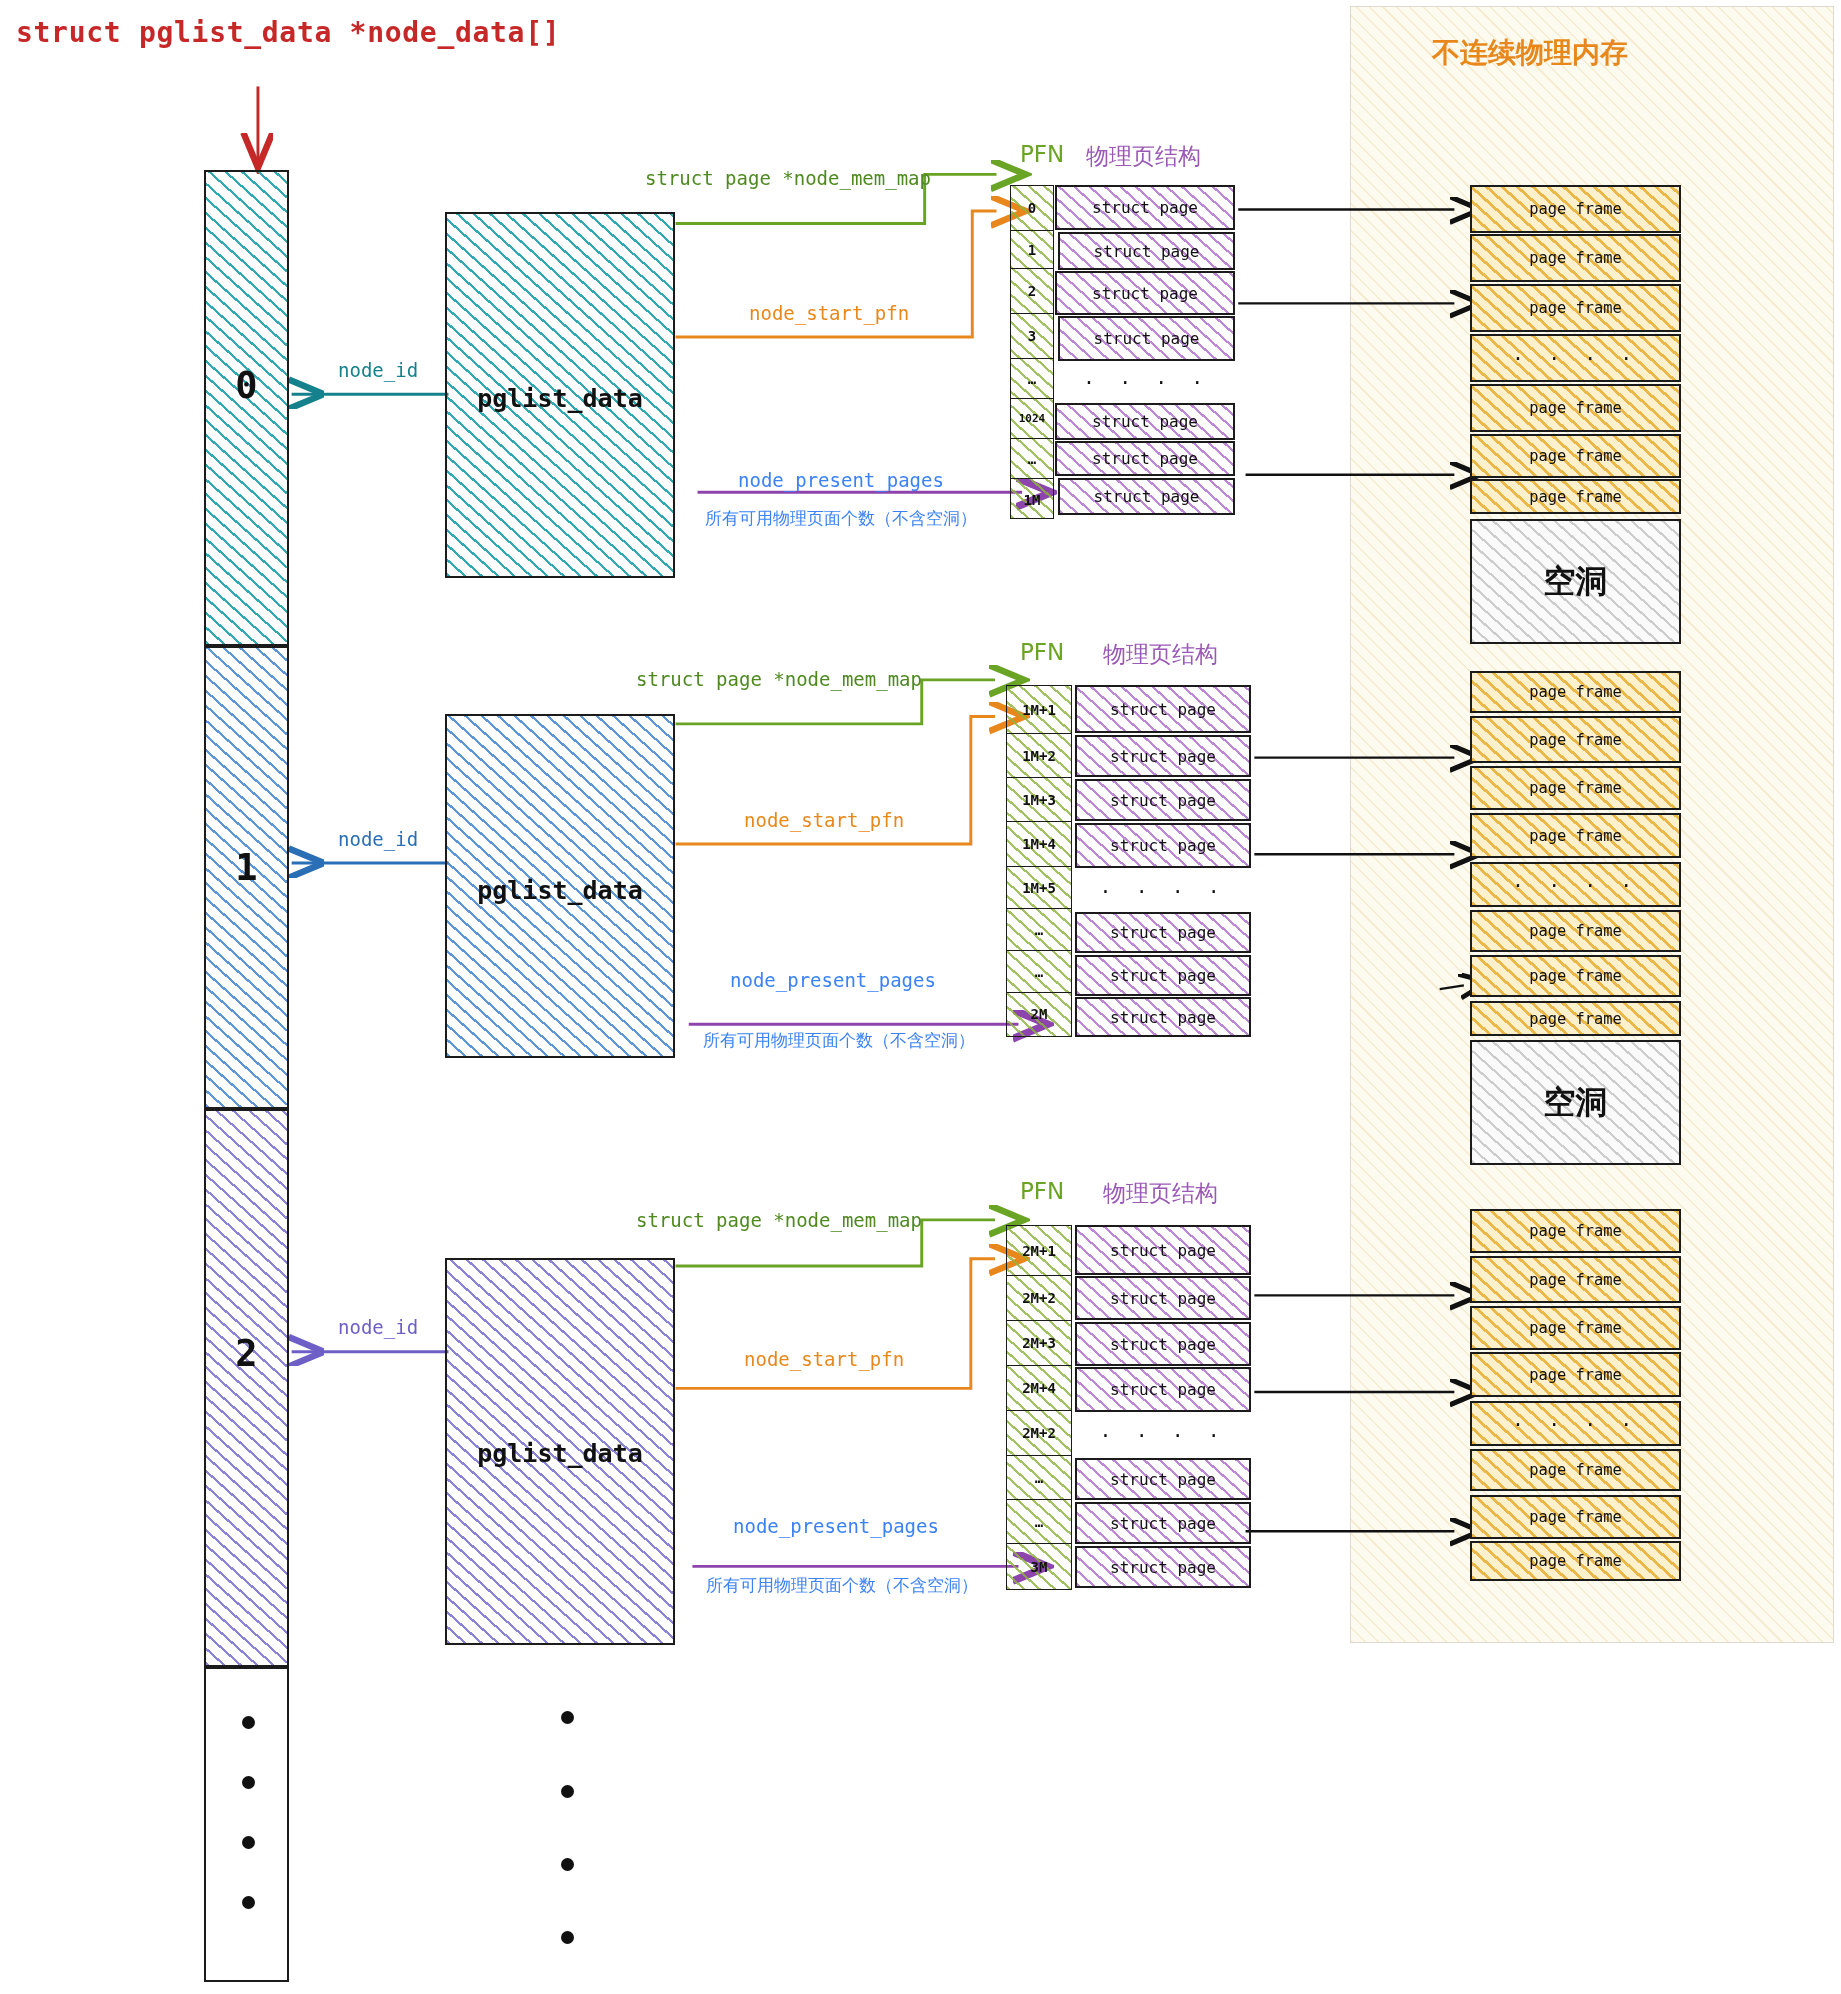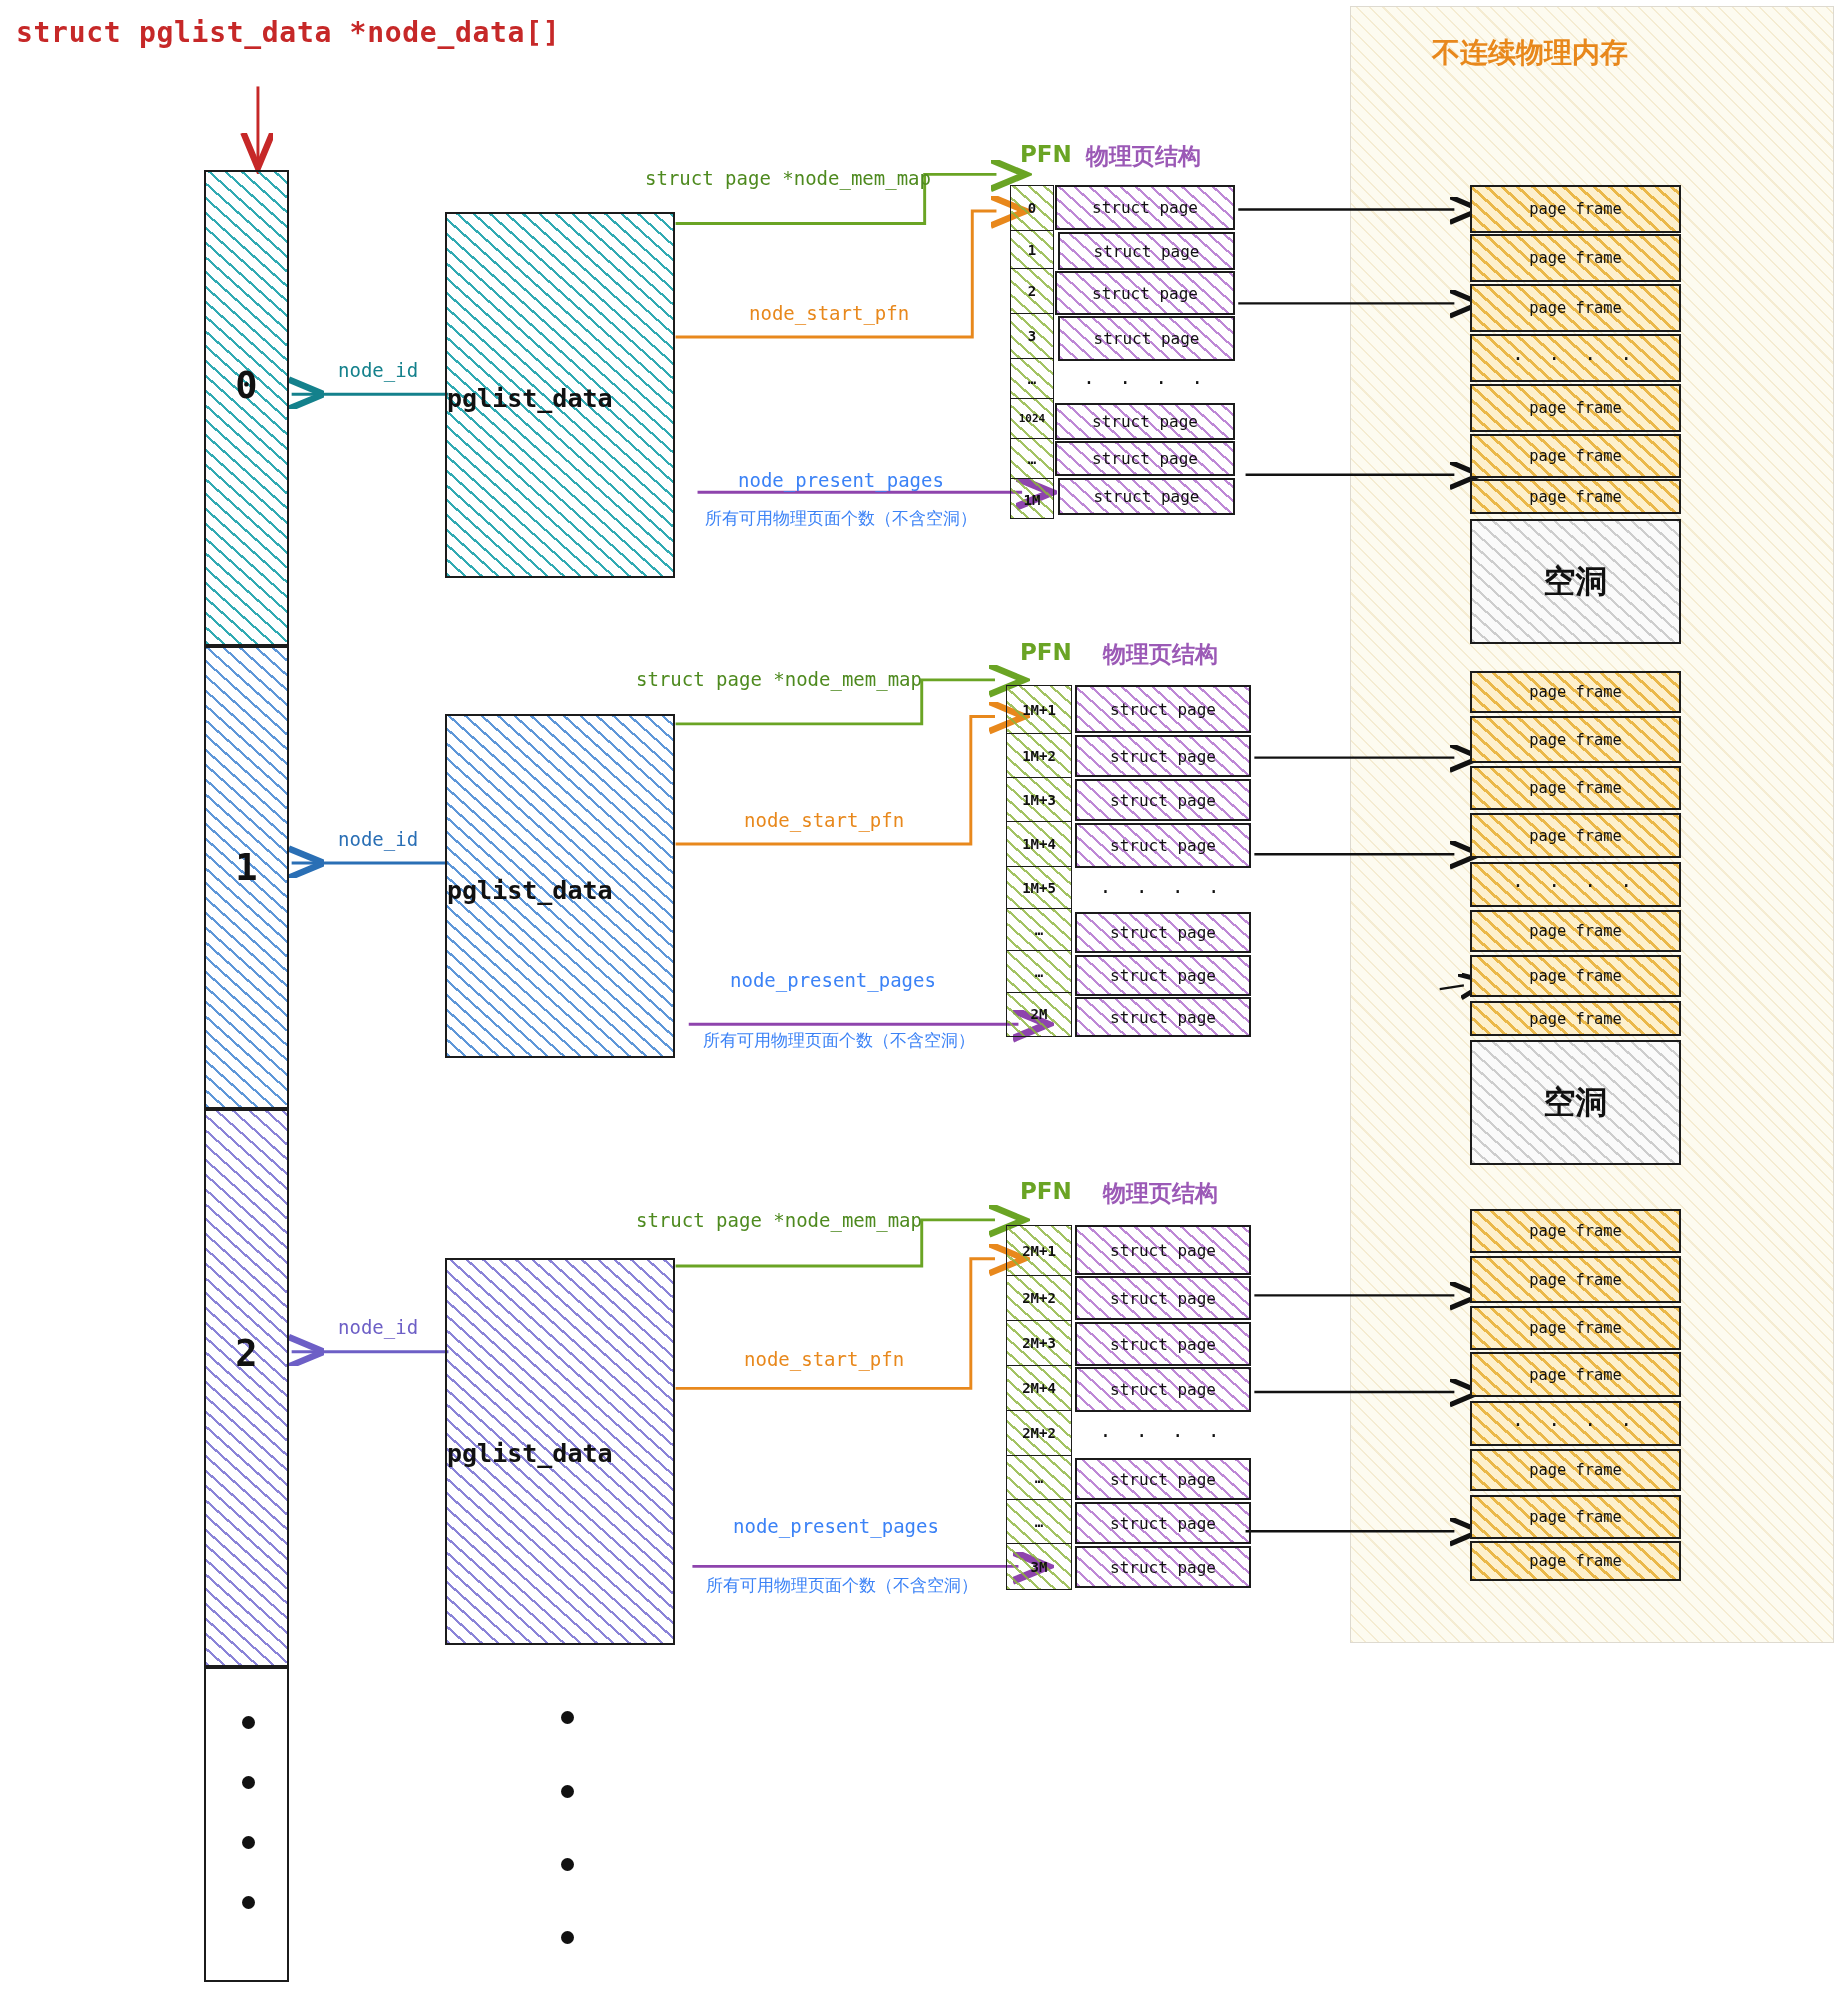--- a/index.html
+++ b/index.html
@@ -33,25 +33,25 @@
       rgba(168,96,200,.75) 0 2.2px, transparent 2.2px 10.3px);}
   .hatch-green{background-image:repeating-linear-gradient(42deg,
       rgba(140,180,60,.80) 0 2.2px, transparent 2.2px 10.3px);}
   .hatch-orange{background-image:repeating-linear-gradient(42deg,
       rgba(230,170,40,.80) 0 2.9px, transparent 2.9px 10.3px);}
   .hatch-grey{background-image:repeating-linear-gradient(42deg,
       rgba(150,150,150,.45) 0 2.2px, transparent 2.2px 10.3px);background-color:#fafafa;}
 
   
   .pgbox{border:2.2px solid #1b1b1b;box-sizing:border-box;}
-  .pgbox .lbl{position:absolute;left:0;right:0;text-align:left;
+  .pgbox .lbl{position:absolute;left:0;right:0;text-align:center;
               font-size:25px;font-weight:bold;color:#111;}
 
   
-  .pfn-head{font-size:23px;font-weight:bold;
+  .pfn-head{font-size:23px;font-weight:normal;
             font-family:"DejaVu Sans","Liberation Sans",sans-serif;white-space:nowrap;}
   .pfn-head.g{color:#6aa424;}
   .pfn-head.p{color:#9b59b6;}
   .pfn-col{width:44px;border:1.5px solid #1b1b1b;box-sizing:border-box;}
   .pfn-row{position:relative;border-bottom:1.5px solid #1b1b1b;box-sizing:border-box;
            font-size:14px;font-weight:bold;color:#111;display:flex;
            align-items:center;justify-content:center;}
   .pfn-row.small{font-size:11px;}
   .pfn-row:last-child{border-bottom:none;}
   .sp-row{position:absolute;border:2.2px solid #1b1b1b;box-sizing:border-box;

